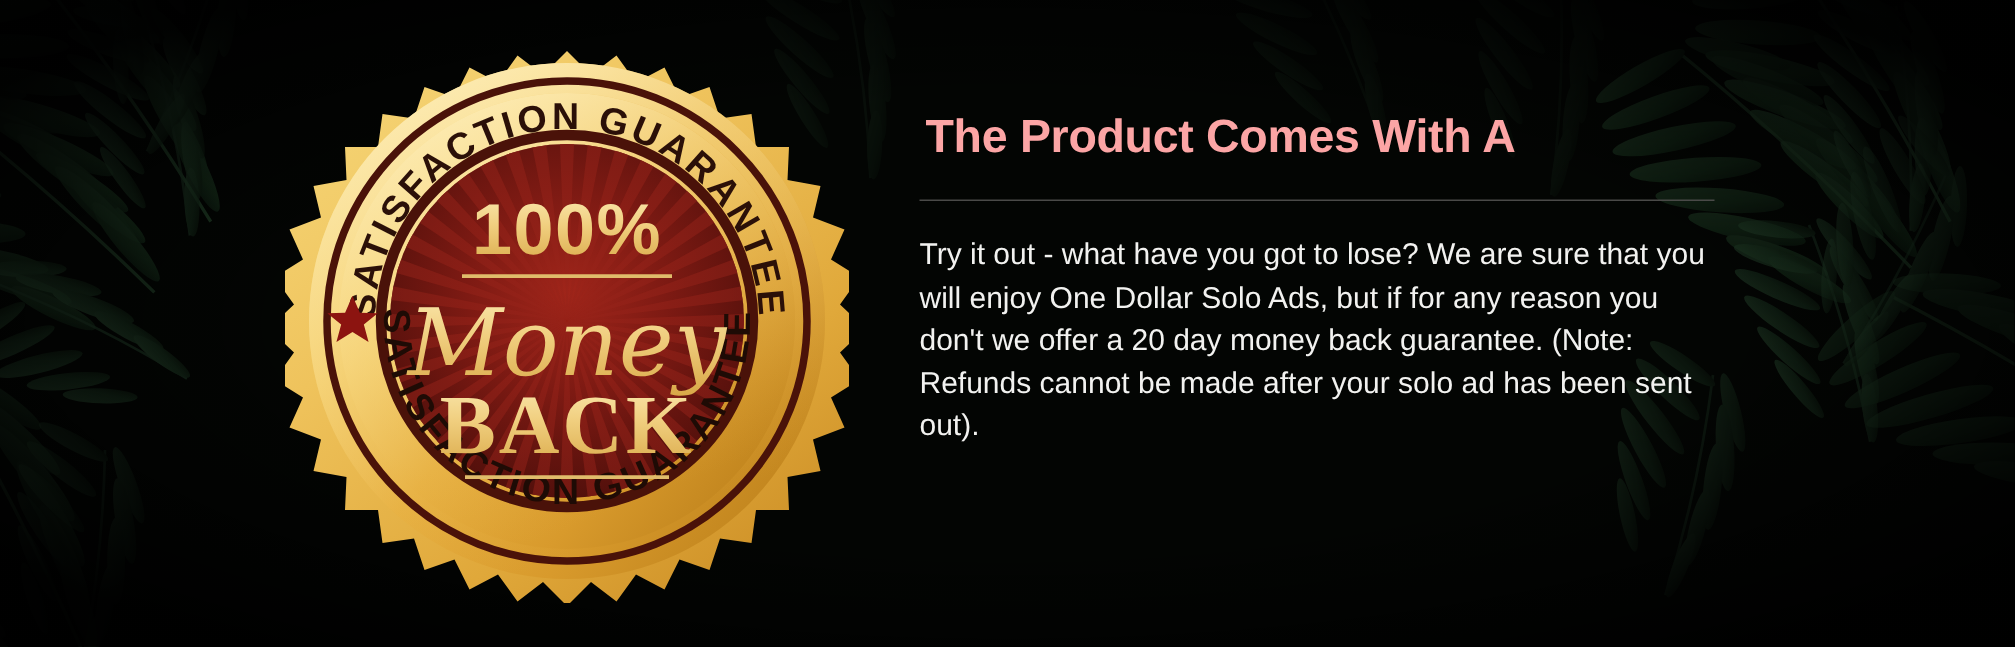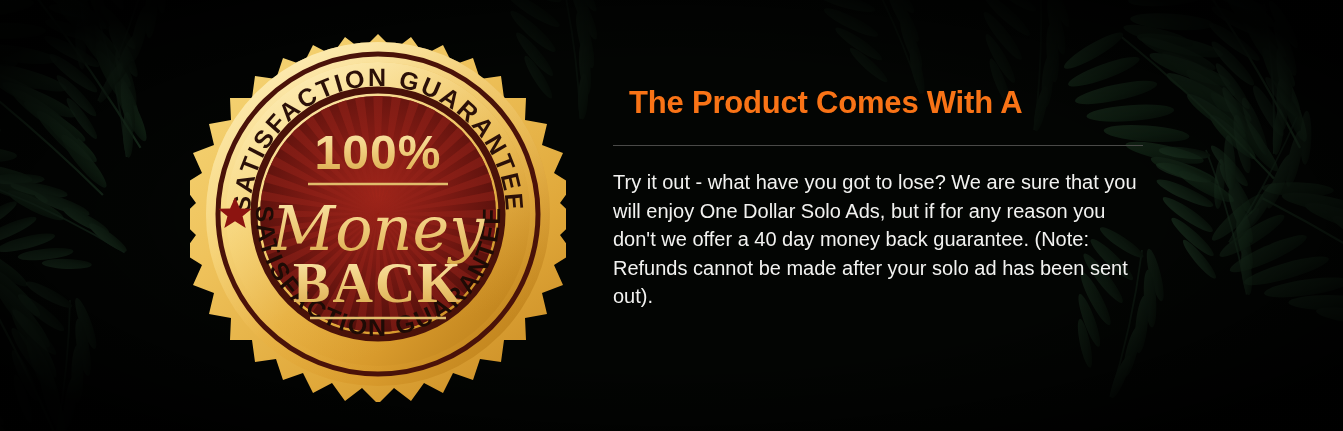--- a/index.html
+++ b/index.html
@@ -36,22 +36,22 @@
   #badge-svg { display: block; width: 376px; height: 376px; }
 
   
   #content {
     position: absolute;
     left: 613px;
     top: 66px;
     width: 540px;
   }
   .headline {
-    margin: 16px;
-    color: #f97316;
+    margin: 4px;
+    color: #fca5a5;
     font-size: 31px;
     line-height: 41px;
     font-weight: bold;
     letter-spacing: -0.2px;
     white-space: nowrap;
   }
   #divider {
     margin-top: 22px;
     width: 530px;
     height: 1px;
@@ -356,16 +356,16 @@
       <text x="188" y="224" text-anchor="middle" font-family="'DejaVu Serif', serif" font-size="62" font-style="italic" fill="url(#gText)">Money</text>
 
       <text x="188" y="276" text-anchor="middle" font-family="'Liberation Serif', serif" font-size="56" font-weight="bold" fill="url(#gText)" letter-spacing="2">BACK</text>
       <line x1="120" y1="292" x2="256" y2="292" stroke="#E0BC6B" stroke-width="2.5"></line>
     </svg>
   </div>
 
   <div id="content">
     <h1 class="headline">The Product Comes With A</h1>
     <div id="divider"></div>
-    <p id="body-copy">Try it out - what have you got to lose? We are sure that you will enjoy One Dollar Solo Ads, but if for any reason you don't we offer a 40 day money back guarantee. (Note: Refunds cannot be made after your solo ad has been sent out).</p>
+    <p id="body-copy">Try it out - what have you got to lose? We are sure that you will enjoy One Dollar Solo Ads, but if for any reason you don't we offer a 20 day money back guarantee. (Note: Refunds cannot be made after your solo ad has been sent out).</p>
   </div>
 
 </div>
 
 </body></html>

